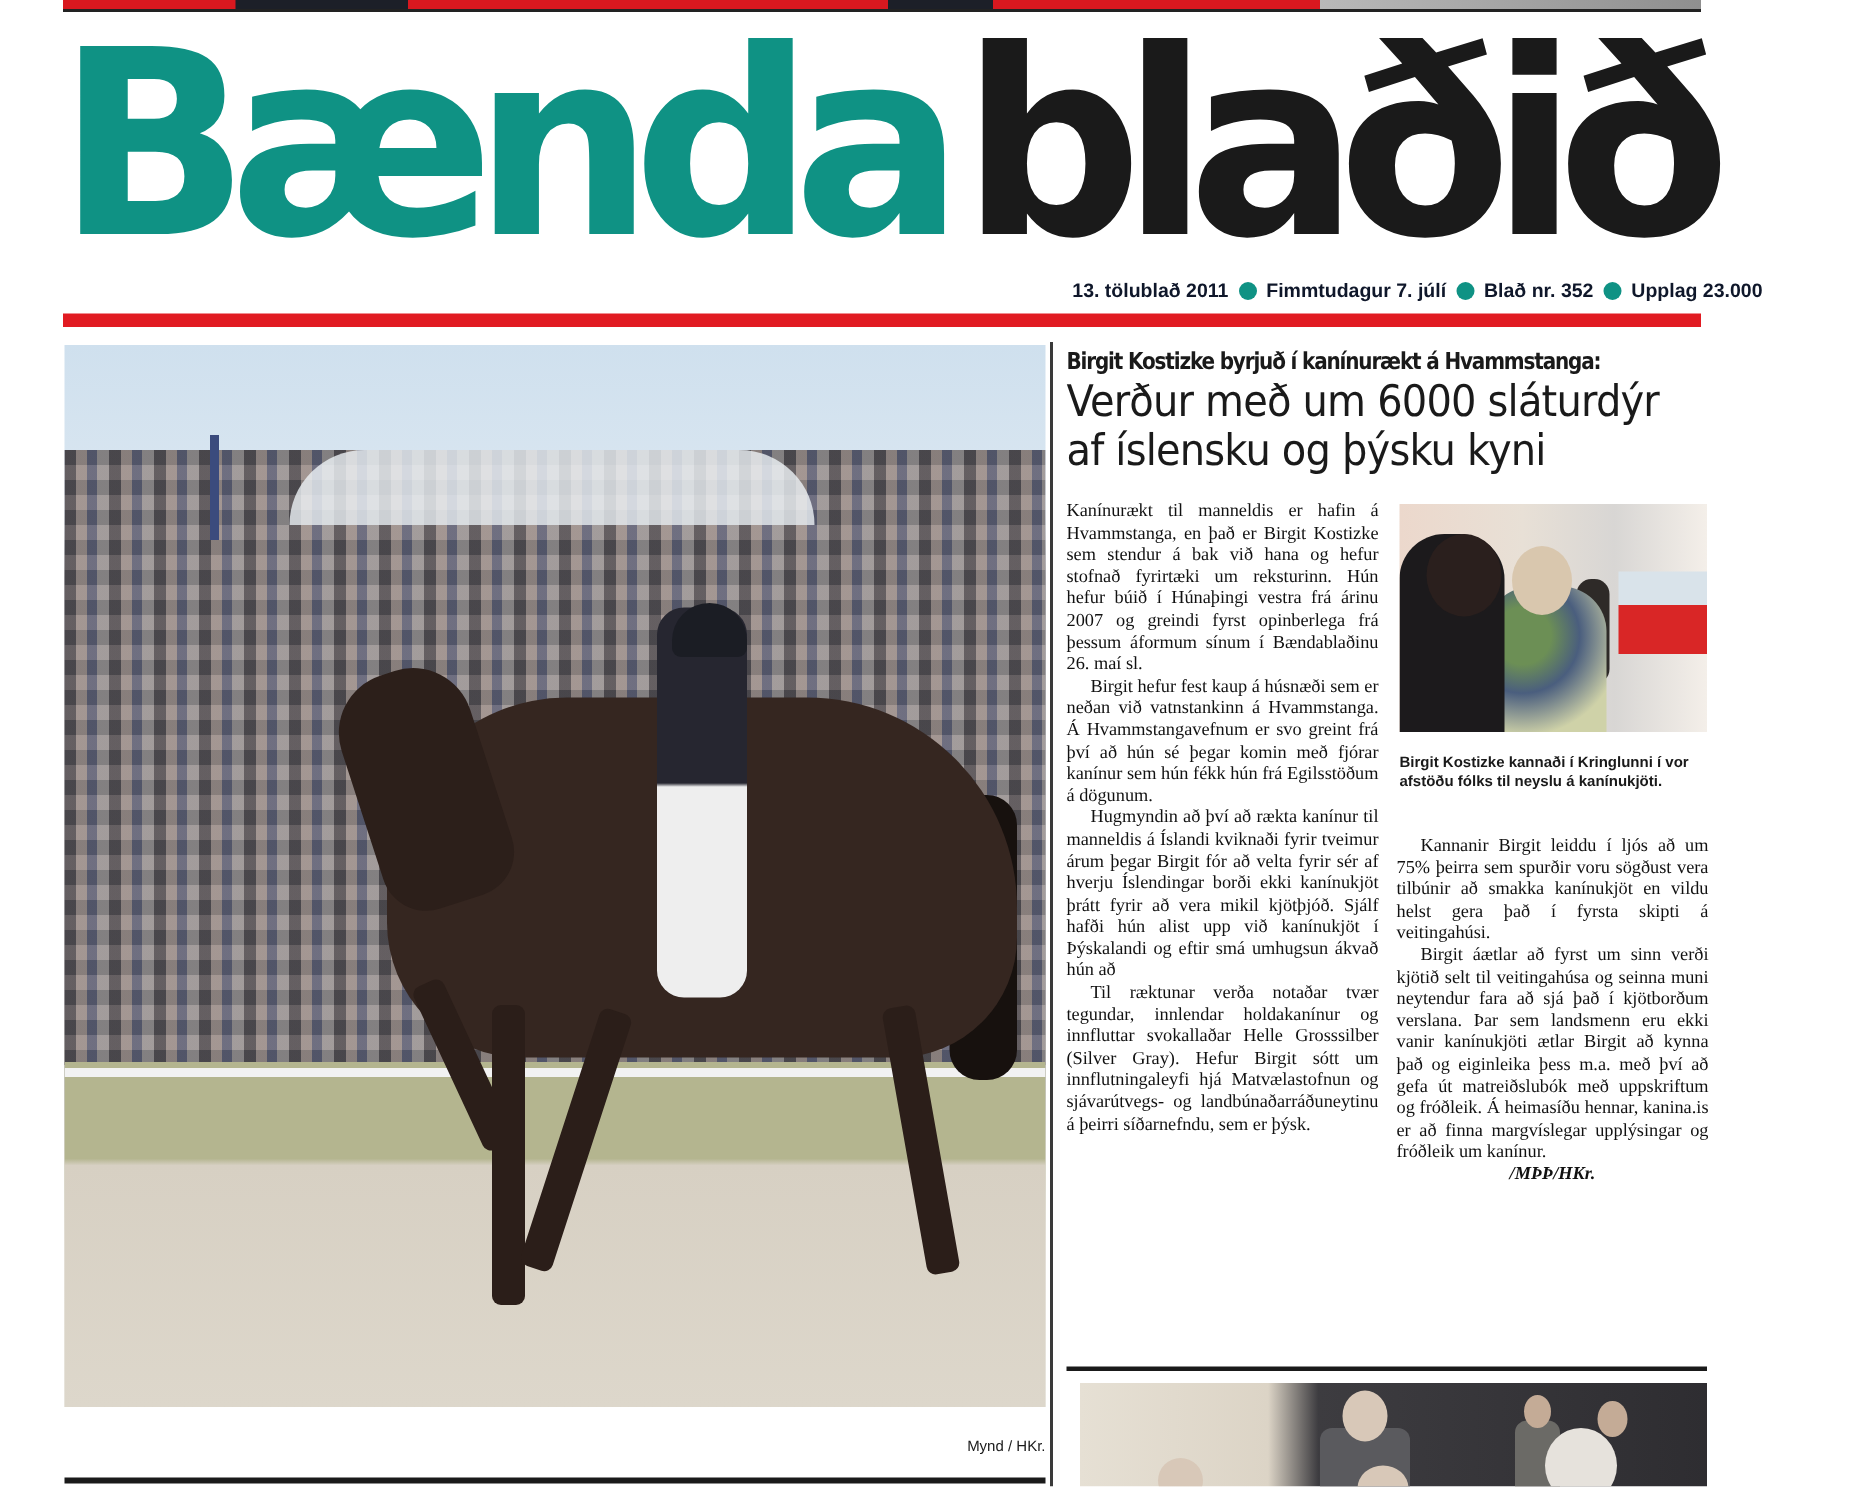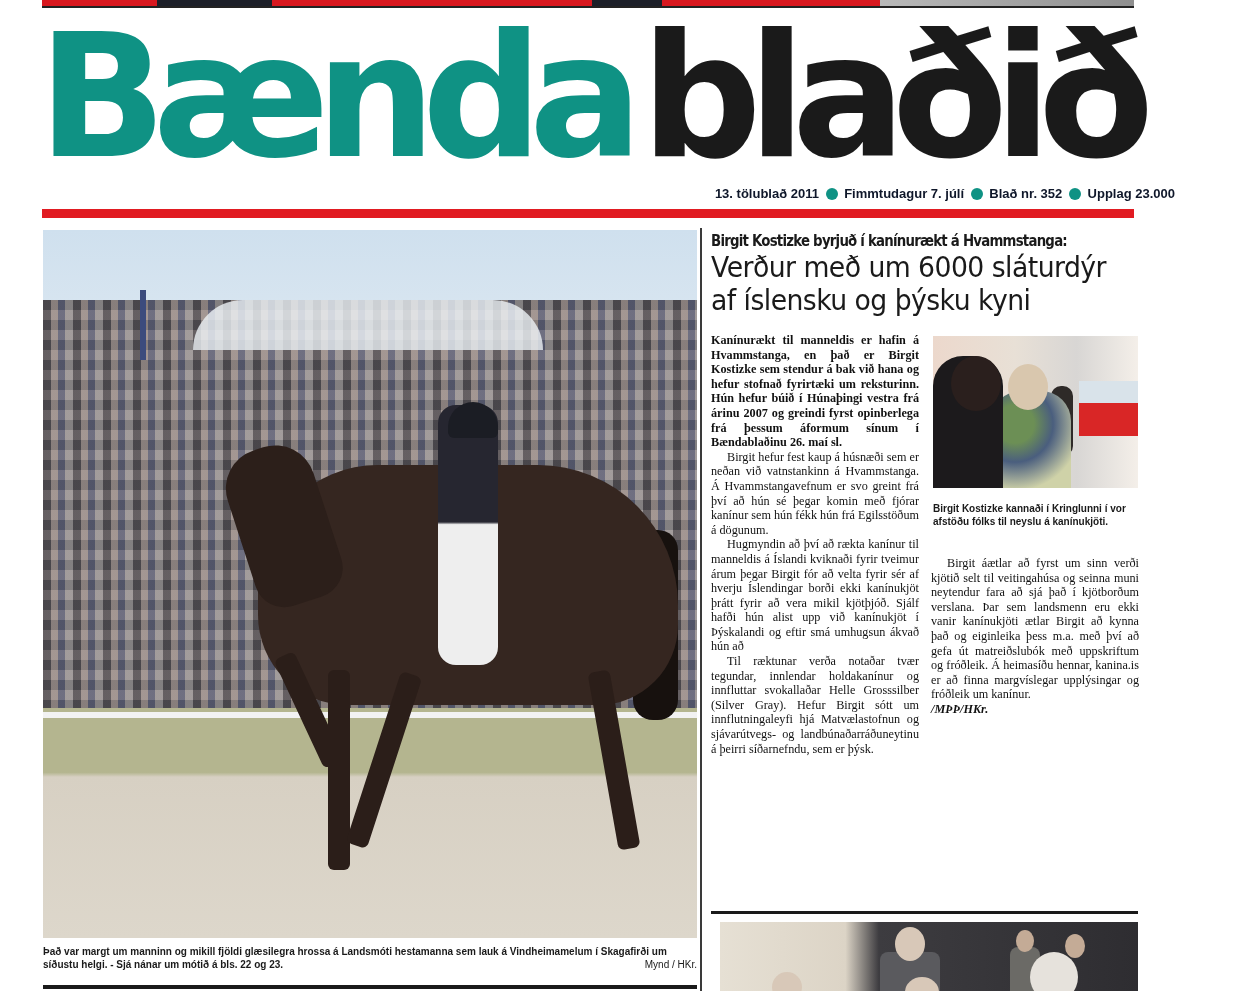--- a/index.html
+++ b/index.html
@@ -48,24 +48,24 @@
   .photo-caption .credit { position: absolute; right: 0; top: 13px; font-weight: normal; padding-left: 35px; }
   .bottom-rule-left { position: absolute; left: 43px; top: 985px; width: 654px; height: 4px; background: #1a1a1a; }
 
   .col-divider { position: absolute; left: 700px; top: 228px; width: 2px; height: 763px; background: #3a3a3a; }
 
   .kicker { position: absolute; left: 711px; top: 232px; font-family: "DejaVu Sans", sans-serif; font-weight: bold; font-size: 15.5px; letter-spacing: -0.9px; color: #1a1a1a; white-space: nowrap; transform: scaleX(0.86); transform-origin: left; }
   .headline { position: absolute; left: 711px; top: 251px; width: 430px; font-family: "DejaVu Sans", sans-serif; font-size: 29px; line-height: 33px; letter-spacing: -0.6px; color: #1a1a1a; transform: scaleX(0.92); transform-origin: left; }
 
   .col { position: absolute; font-family: "Liberation Serif", serif; font-size: 12.2px; line-height: 14.6px; color: #111; text-align: justify; }
   .col p { margin: 0; text-indent: 16px; }
-  .col p.lead { text-indent: 0; font-weight: bold; }
+  .col p.lead { text-indent: 0; font-weight: normal; }
   .col-a { left: 711px; top: 333px; width: 208px; }
   .col-b { left: 931px; top: 556px; width: 208px; }
-  .byline { text-align: left; font-style: italic; font-weight: bold; text-indent: 0 !important; }
+  .byline { text-align: center; font-style: italic; font-weight: bold; text-indent: 0 !important; }
 
   .inset-photo { position: absolute; left: 933px; top: 336px; width: 205px; height: 152px; overflow: hidden;
     background: linear-gradient(90deg,#ecd8cc 0,#e8e0d6 40%,#d8d6d4 70%,#f4efe9 100%); }
   .inset-photo .p1 { position: absolute; left: 0; top: 20px; width: 70px; height: 140px; background: #1c1a1c; border-radius: 30px 30px 0 0; }
   .inset-photo .p1h { position: absolute; left: 18px; top: 20px; width: 50px; height: 55px; background: #2a1f1d; border-radius: 50%; }
   .inset-photo .p2 { position: absolute; left: 58px; top: 55px; width: 80px; height: 110px; background: radial-gradient(circle at 30% 30%,#6c8f55 20%,#4a5e7e 40%,#cfd2a8 70%); border-radius: 30px 30px 0 0; }
   .inset-photo .p2h { position: absolute; left: 75px; top: 28px; width: 40px; height: 46px; background: #d9c7ae; border-radius: 50%; }
   .inset-photo .board { position: absolute; left: 146px; top: 45px; width: 59px; height: 55px; background: linear-gradient(180deg,#d9e3ea 0 40%,#d92626 40% 100%); }
   .inset-photo .man { position: absolute; left: 118px; top: 50px; width: 22px; height: 70px; background: #2e2a28; border-radius: 10px; }
   .inset-caption { position: absolute; left: 933px; top: 503px; width: 208px; font-family: "Liberation Sans", sans-serif; font-weight: bold; font-size: 10px; line-height: 12.5px; color: #1a1a1a; }
@@ -113,21 +113,20 @@
   <div class="photo-horse-head"></div>
   <div class="photo-leg" style="left:255px;top:420px;height:120px;transform:rotate(-25deg);"></div>
   <div class="photo-leg" style="left:285px;top:440px;height:200px;"></div>
   <div class="photo-leg" style="left:330px;top:440px;height:180px;transform:rotate(18deg);"></div>
   <div class="photo-leg" style="left:560px;top:440px;height:180px;transform:rotate(-10deg);"></div>
   <div class="photo-rider"></div>
   <div class="photo-helmet"></div>
 </div>
 
 <div class="photo-caption">
-  <span>Það var margt um manninn og mikill fjöldi glæsilegra hrossa á Landsmóti hestamanna sem lauk á Vindheimamelum í Skagafirði um síðustu helgi. - Sjá nánar um mótið á bls. 22 og 23.</span>
   <span class="credit">Mynd / HKr.</span>
 </div>
 <div class="bottom-rule-left"></div>
 
 <div class="col-divider"></div>
 
 <div class="kicker">Birgit Kostizke byrjuð í kanínurækt á Hvammstanga:</div>
 <div class="headline">Verður með um 6000 sláturdýr af íslensku og þýsku kyni</div>
 
 <div class="col col-a">
@@ -141,20 +140,21 @@
   <div class="board"></div>
   <div class="man"></div>
   <div class="p2"></div>
   <div class="p2h"></div>
   <div class="p1"></div>
   <div class="p1h"></div>
 </div>
 <div class="inset-caption">Birgit Kostizke kannaði í Kringlunni í vor afstöðu fólks til neyslu á kanínukjöti.</div>
 
 <div class="col col-b">
+  <p>Kannanir Birgit leiddu í ljós að um 75% þeirra sem spurðir voru sögðust vera tilbúnir að smakka kanínukjöt en vildu helst gera það í fyrsta skipti á veitingahúsi.</p>
   <p>Birgit áætlar að fyrst um sinn verði kjötið selt til veitingahúsa og seinna muni neytendur fara að sjá það í kjötborðum verslana. Þar sem landsmenn eru ekki vanir kanínukjöti ætlar Birgit að kynna það og eiginleika þess m.a. með því að gefa út matreiðslubók með uppskriftum og fróðleik. Á heimasíðu hennar, kanina.is er að finna margvíslegar upplýsingar og fróðleik um kanínur.</p>
   <p class="byline">/MÞÞ/HKr.</p>
 </div>
 
 <div class="right-rule"></div>
 
 <div class="bottom-photo">
   <div class="s" style="left:160px;top:30px;width:60px;height:60px;"></div>
   <div class="h" style="left:175px;top:5px;width:30px;height:34px;"></div>
   <div class="s" style="left:290px;top:25px;width:30px;height:60px;background:#6b6a66;"></div>

